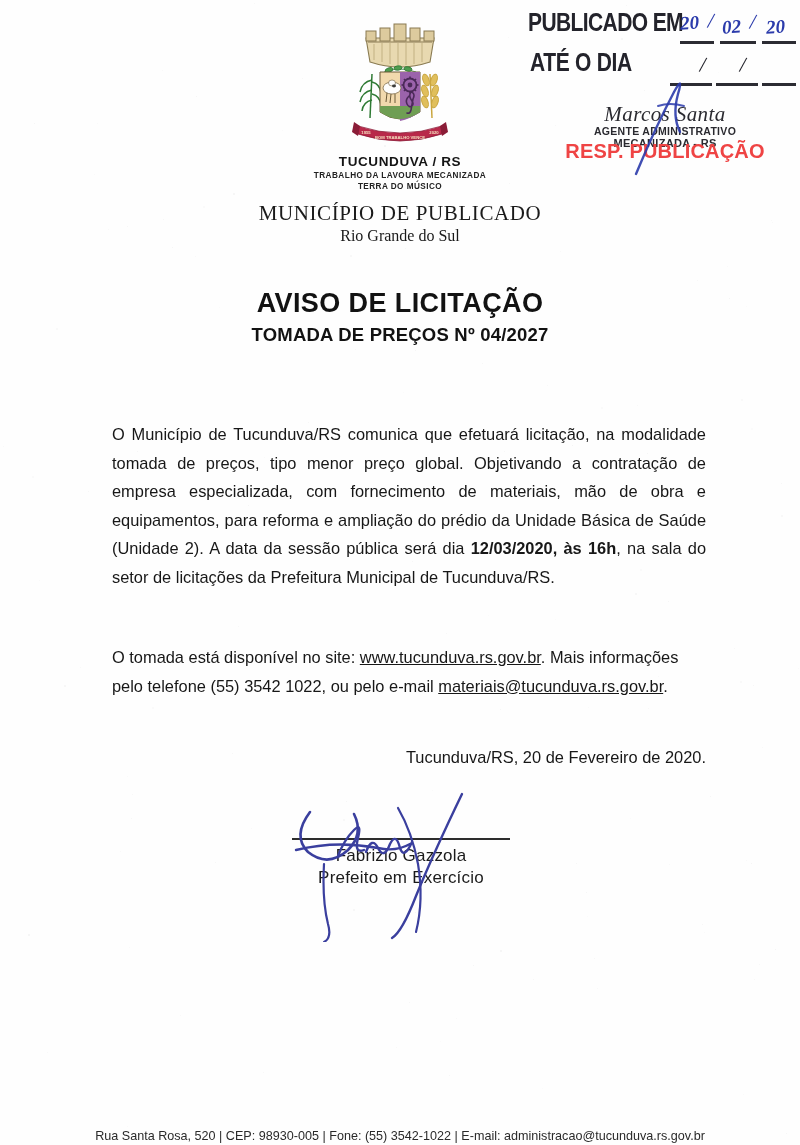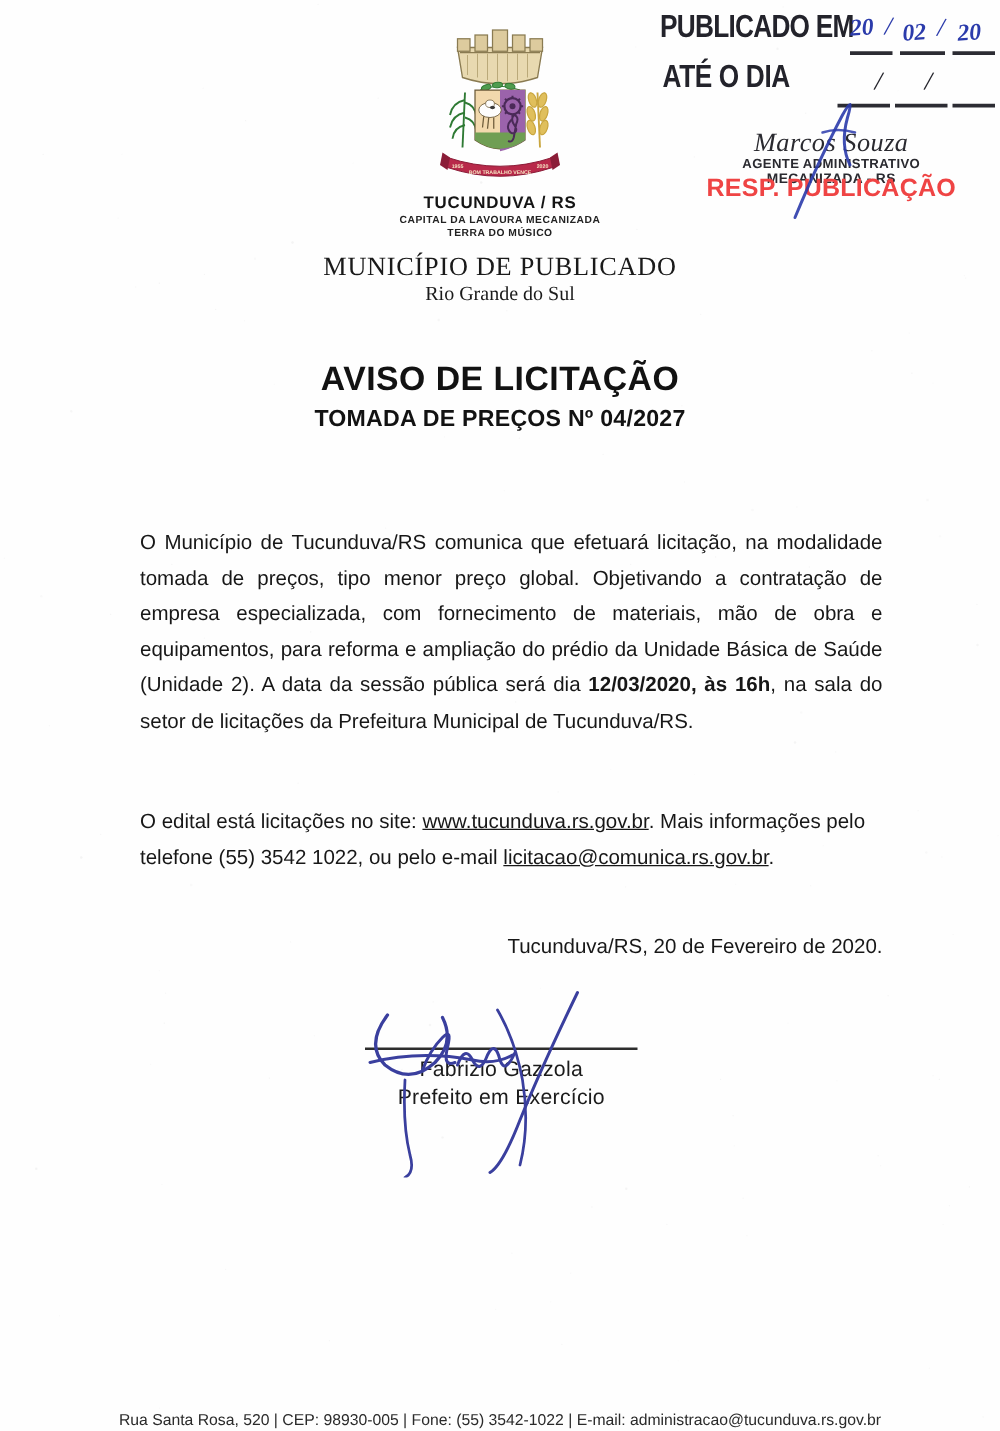--- a/index.html
+++ b/index.html
@@ -518,21 +518,21 @@
         <path d="M102 100 L96 104 L98 114 L104 110 Z" fill="#8a1c37"></path>
         <g fill="#f5e2c0" font-family="Liberation Sans" font-size="4.2" font-weight="bold" text-anchor="middle">
           <text x="22" y="112">1955</text>
           <text x="56" y="117">BOM TRABALHO VENCE</text>
           <text x="90" y="112">2020</text>
         </g>
       </g>
     </svg>
 
     <div id="crest-name">TUCUNDUVA / RS</div>
-    <div id="crest-sub1">CAPITAL DA LAVOURA MECANIZADA</div>
+    <div id="crest-sub1">TRABALHO DA LAVOURA MECANIZADA</div>
     <div id="crest-sub2">TERRA DO MÚSICO</div>
     <div id="org-name">MUNICÍPIO DE PUBLICADO</div>
     <div id="org-state">Rio Grande do Sul</div>
   </div>
 
   <div id="stamp">
 
     <div class="stamp-row" id="stamp-pub-label">PUBLICADO EM</div>
 
     <div class="rule" style="left:152px; top:35px; width:34px;"></div>
@@ -551,40 +551,40 @@
     <div class="rule" style="left:188px; top:77px; width:42px;"></div>
     <div class="rule" style="left:234px; top:77px; width:34px;"></div>
 
     <div class="hw-slash" style="left:172px; top:46px; color:#23232b;">/</div>
     <div class="hw-slash" style="left:212px; top:46px; color:#23232b;">/</div>
     <div class="hw" style="left:146px; top:50px;"></div>
     <div class="hw" style="left:192px; top:50px;"></div>
     <div class="hw" style="left:238px; top:50px;"></div>
 
     <div id="stamp-block">
-      <div id="stamp-signature">Marcos Souza</div>
+      <div id="stamp-signature">Marcos Santa</div>
       <div id="stamp-role">AGENTE ADMINISTRATIVO</div>
       <div id="stamp-city">MECANIZADA - RS</div>
       <div id="stamp-resp">RESP. PUBLICAÇÃO</div>
     </div>
 
     <svg id="stamp-pen" width="264" height="175" viewBox="0 0 264 175">
       <path d="M108 168 Q128 120 146 86 Q156 68 150 88 Q144 110 152 126" fill="none" stroke="#2b3bab" stroke-width="2.4" stroke-linecap="round" opacity=".9"></path>
       <path d="M130 100 Q142 96 156 100" fill="none" stroke="#2b3bab" stroke-width="2" stroke-linecap="round" opacity=".85"></path>
     </svg>
   </div>
 
   <div id="doc-title">AVISO DE LICITAÇÃO</div>
   <div id="doc-subtitle">TOMADA DE PREÇOS Nº 04/2027</div>
 
   <div id="body-wrap">
 
     <div class="para" id="para-1"><span>O Município de Tucunduva/RS comunica que efetuará licitação, na modalidade tomada de preços, tipo menor preço global. Objetivando a contratação de empresa especializada, com fornecimento de materiais, mão de obra e equipamentos, para reforma e ampliação do prédio da Unidade Básica de Saúde (Unidade 2). A data da sessão pública será dia </span><span class="b">12/03/2020, às 16h</span><span>, na sala do setor de licitações da Prefeitura Municipal de Tucunduva/RS.</span></div>
 
-    <div class="para" id="para-2"><span>O edital está licitações no site: </span><span class="u">www.tucunduva.rs.gov.br</span><span>. Mais informações pelo telefone (55) 3542 1022, ou pelo e-mail </span><span class="u">licitacao@comunica.rs.gov.br</span><span>.</span></div>
+    <div class="para" id="para-2"><span>O tomada está disponível no site: </span><span class="u">www.tucunduva.rs.gov.br</span><span>. Mais informações pelo telefone (55) 3542 1022, ou pelo e-mail </span><span class="u">materiais@tucunduva.rs.gov.br</span><span>.</span></div>
   </div>
 
   <div id="date-line">Tucunduva/RS, 20 de Fevereiro de 2020.</div>
 
   <div id="sign-block">
 
     <svg id="sign-pen" width="270" height="150" viewBox="0 0 270 150">
       <path d="M44 20 Q26 44 42 60 Q62 76 82 58 Q98 42 88 22" fill="none" stroke="#3a3f9e" stroke-width="2.6" stroke-linecap="round"></path>
       <path d="M30 58 Q70 48 112 56 Q130 60 144 52" fill="none" stroke="#3a3f9e" stroke-width="2.4" stroke-linecap="round"></path>
       <path d="M72 64 Q78 48 88 38 Q96 30 92 46 Q88 62 98 58" fill="none" stroke="#3a3f9e" stroke-width="2.4" stroke-linecap="round"></path>

